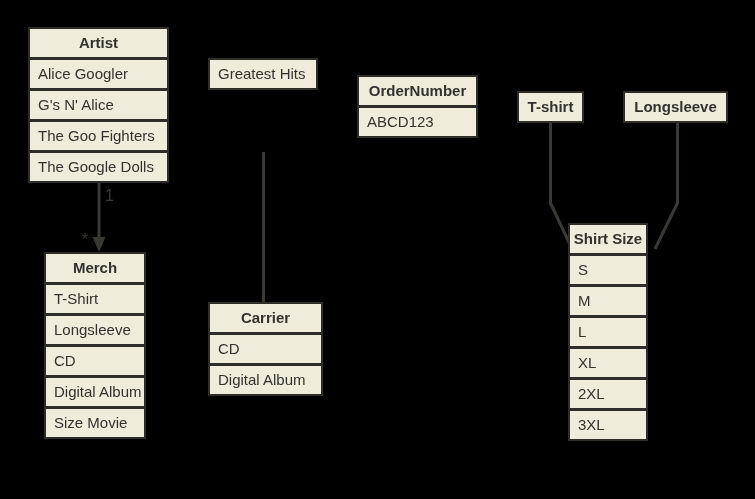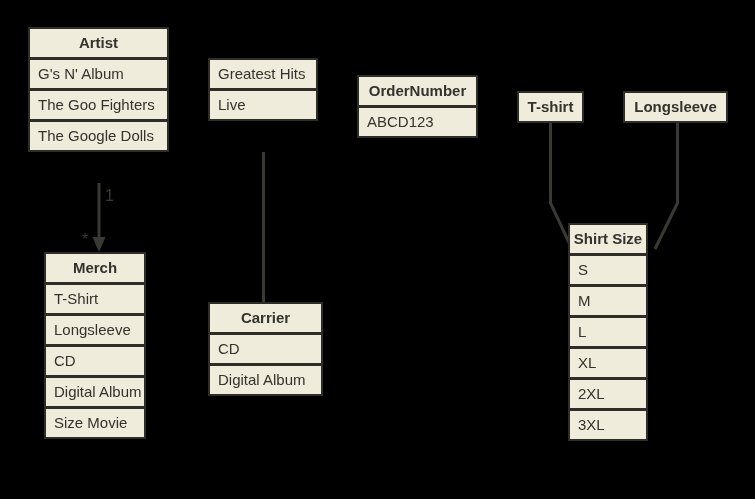--- a/index.html
+++ b/index.html
@@ -37,28 +37,28 @@
       <text x="105" y="201">1</text>
       <text x="82" y="245">*</text>
     </g>
     <line x1="263.5" y1="152" x2="263.5" y2="303"></line>
     <polyline points="550.5,123 550.5,203 572,249"></polyline>
     <polyline points="677.5,123 677.5,203 655,249"></polyline>
   </svg>
 
   <div class="tbl" style="left:28px;top:27px;width:141px">
     <div class="row hd">Artist</div>
-    <div class="row">G's N' Album</div>
+    <div class="row">Alice Googler</div>
+    <div class="row">G's N' Alice</div>
     <div class="row">The Goo Fighters</div>
     <div class="row">The Google Dolls</div>
   </div>
 
   <div class="tbl" style="left:208px;top:58px;width:110px">
     <div class="row">Greatest Hits</div>
-    <div class="row">Live</div>
   </div>
 
   <div class="tbl" style="left:357px;top:75px;width:121px">
     <div class="row hd">OrderNumber</div>
     <div class="row">ABCD123</div>
   </div>
 
   <div class="tbl" style="left:517px;top:91px;width:67px">
     <div class="row hd">T-shirt</div>
   </div>

